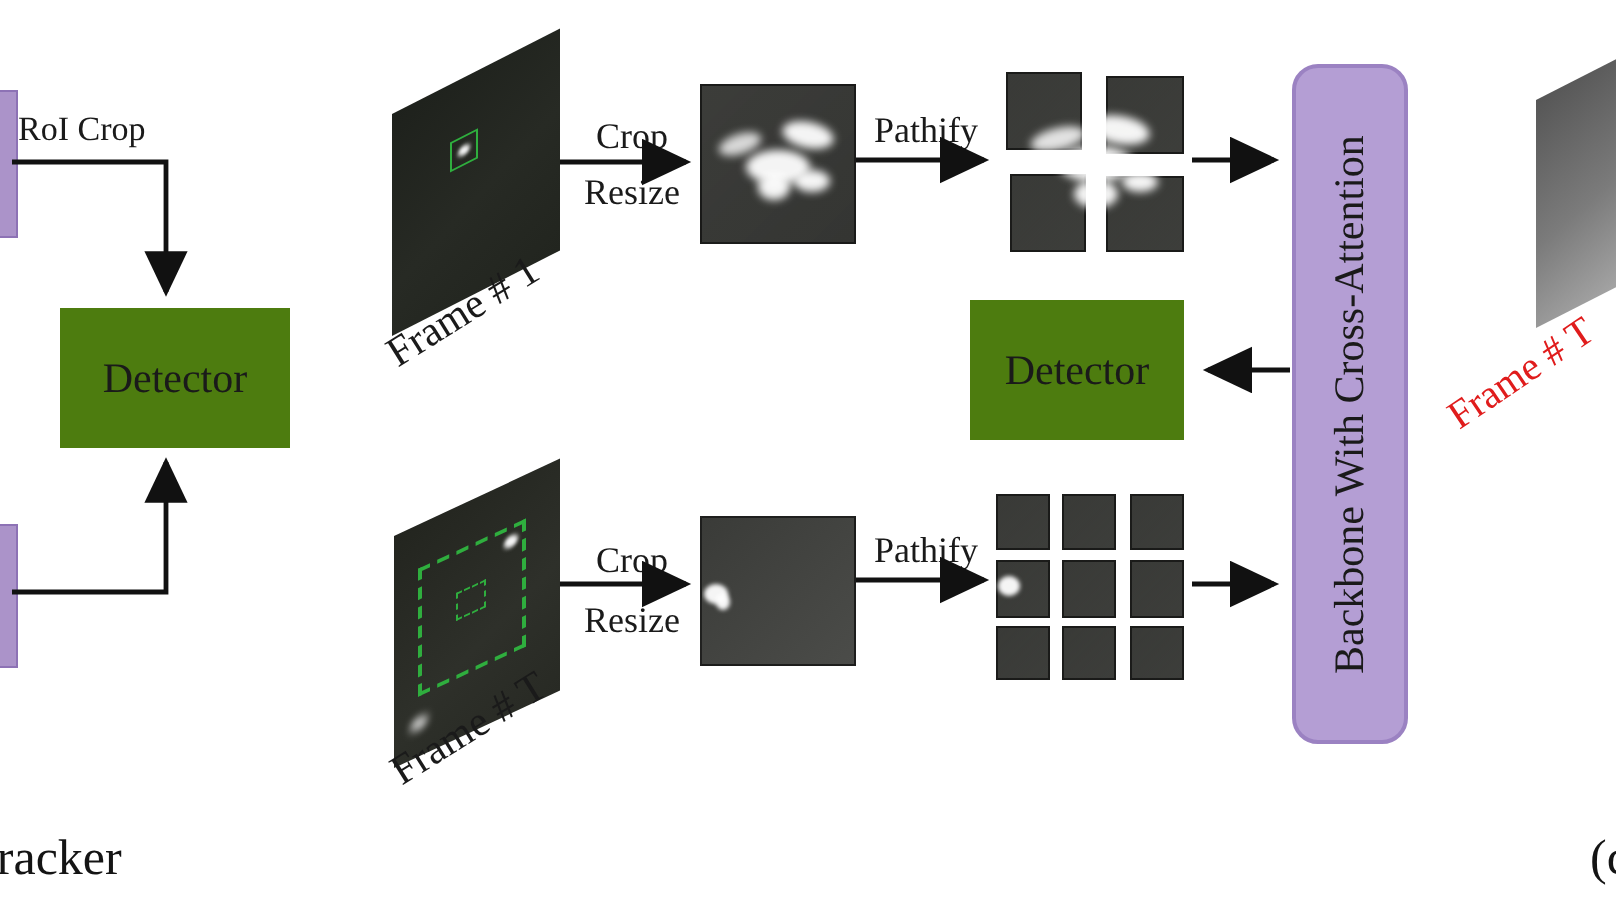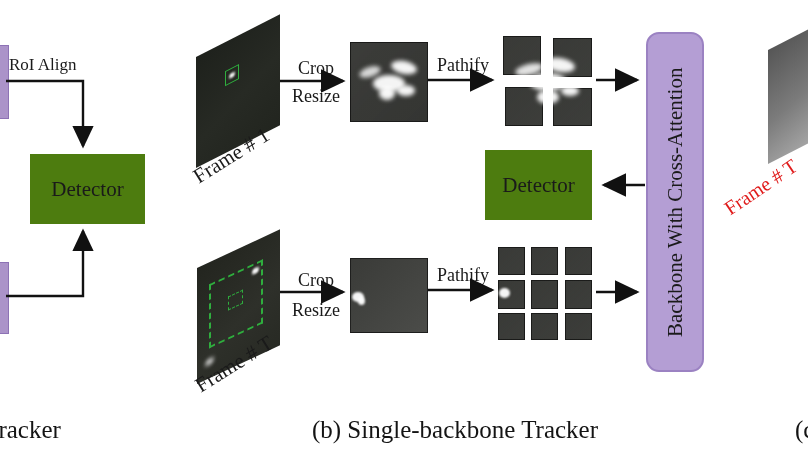--- a/index.html
+++ b/index.html
@@ -45,21 +45,21 @@
     <path d="M596,80 H637" fill="none" stroke="#111" stroke-width="2.6" marker-end="url(#ah)"></path>
     <path d="M645,185 H604" fill="none" stroke="#111" stroke-width="2.6" marker-end="url(#ah)"></path>
     <path d="M280,292 H343" fill="none" stroke="#111" stroke-width="2.6" marker-end="url(#ah)"></path>
     <path d="M428,290 H492" fill="none" stroke="#111" stroke-width="2.6" marker-end="url(#ah)"></path>
     <path d="M596,292 H637" fill="none" stroke="#111" stroke-width="2.6" marker-end="url(#ah)"></path>
   </svg>
 
   <div class="abs pbar" style="left:-2px;top:45px;width:9px;height:72px;"></div>
   <div class="abs pbar" style="left:-2px;top:262px;width:9px;height:70px;"></div>
 
-  <div class="abs lbl" style="left:9px;top:55px;font-size:17px;">RoI Align</div>
+  <div class="abs lbl" style="left:9px;top:55px;font-size:17px;">RoI Crop</div>
 
   <div class="abs detector" style="left:30px;top:154px;width:115px;height:70px;">
     <span>Detector</span>
   </div>
 
   <div class="abs caption" style="left:-16px;top:416px;">Tracker</div>
 
   <div class="abs frame" style="left:196px;top:57px;width:84px;height:111px;
         background:linear-gradient(150deg,#1e211c 0%,#272a24 55%,#22251f 100%);">
     <div class="gbox" style="left:29px;top:29px;width:14px;height:15px;border:1.5px solid #2fae3e;">
@@ -128,20 +128,19 @@
     <div class="patch" style="left:67px;top:0;width:27px;height:28px;"></div>
     <div class="patch" style="left:0;top:33px;width:27px;height:29px;"></div>
     <div class="patch" style="left:33px;top:33px;width:27px;height:29px;"></div>
     <div class="patch" style="left:67px;top:33px;width:27px;height:29px;"></div>
     <div class="patch" style="left:0;top:66px;width:27px;height:27px;"></div>
     <div class="patch" style="left:33px;top:66px;width:27px;height:27px;"></div>
     <div class="patch" style="left:67px;top:66px;width:27px;height:27px;"></div>
     <div class="blob" style="left:1px;top:41px;width:11px;height:10px;filter:blur(1px);z-index:2;"></div>
   </div>
 
-  <div class="abs caption" style="left:250px;top:416px;width:410px;text-align:center;">(b) Single-backbone Tracker</div>
 
   <div class="abs frame" style="left:768px;top:50px;width:58px;height:114px;
         background:linear-gradient(160deg,#565656 0%,#7b7b7b 55%,#a8a8a8 100%);"></div>
   <div class="abs lbl rot" style="left:733px;top:197px;font-size:20px;color:#e01c1c;transform:rotate(-34deg);">Frame # T</div>
   <div class="abs caption" style="left:795px;top:416px;">(c)</div>
 
 </div>
 
 </body></html>

